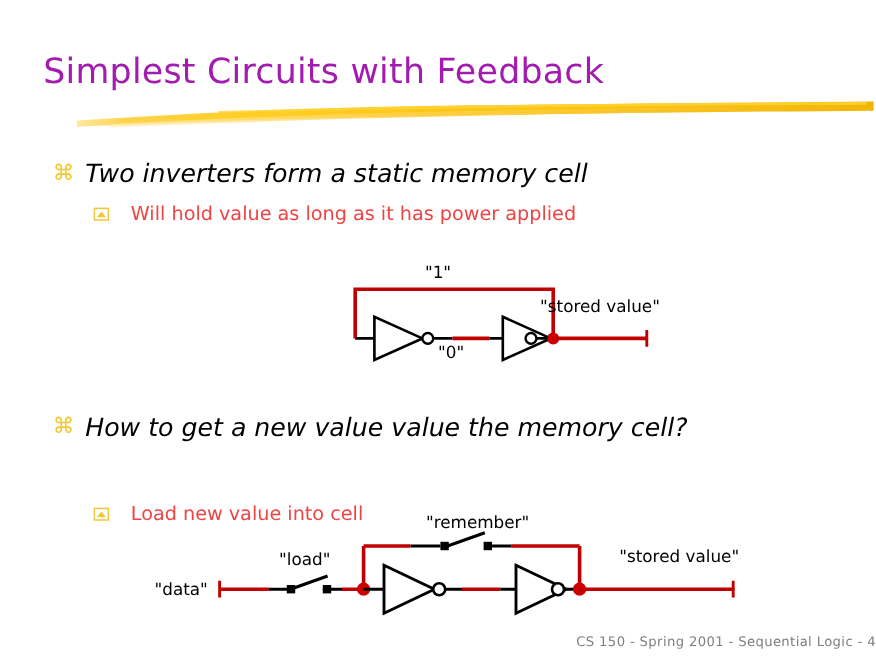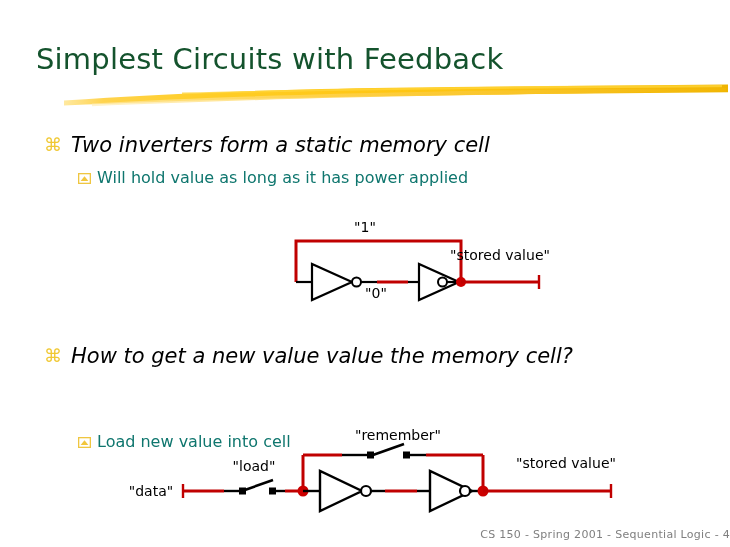--- a/index.html
+++ b/index.html
@@ -19,21 +19,21 @@
   }
 
   
   #title {
     position: absolute;
     left: 36px;
     top: 42px;
     font-family: "DejaVu Sans", sans-serif;
     font-size: 29px;
     font-weight: 400;
-    color: #14532d;
+    color: #a21caf;
     letter-spacing: 0.2px;
     white-space: nowrap;
   }
   #title-swoosh {
     position: absolute;
     left: 62px;
     top: 84px;
     width: 668px;
     height: 24px;
   }
@@ -45,22 +45,23 @@
     align-items: flex-start;
     font-size: 21px;
     color: #000000;
     white-space: nowrap;
   }
   .bullet-l2 {
     position: absolute;
     display: flex;
     align-items: flex-start;
     font-size: 16px;
-    color: #0f766e;
+    color: #ef4444;
     white-space: nowrap;
+    gap: 12px;
   }
   .glyph1 {
     color: #f0c832;
     font-size: 18px;
     line-height: 22px;
     margin-right: 9px;
     flex: 0 0 auto;
   }
   .glyph2 {
     flex: 0 0 auto;
@@ -175,21 +176,21 @@
 
     <text class="cap" x="220" y="42" text-anchor="middle">"stored value"</text>
   </svg>
 
   <div class="bullet-l1" style="left:44px; top:345px;">
     <span class="glyph1">⌘</span>
     <span class="btext1">How to get a new value value the memory cell?</span>
   </div>
 
 
-  <div class="bullet-l2" style="left:78px; top:432px;">
+  <div class="bullet-l2" style="left:78px; top:418px;">
     <span class="glyph2">
       <svg width="13" height="11" viewBox="0 0 13 11">
         <rect x="0.5" y="0.5" width="12" height="10" fill="#FFFFFF" stroke="#EFC641" stroke-width="1.6"></rect>
         <path d="M2.6,8 L6.5,3.2 L10.4,8 Z" fill="#F2C63C"></path>
       </svg>
     </span>
     <span class="btext2">Load new value into cell</span>
   </div>
 
   <svg class="circuit" style="left:120px; top:418px;" width="610" height="105" viewBox="0 0 610 105">

